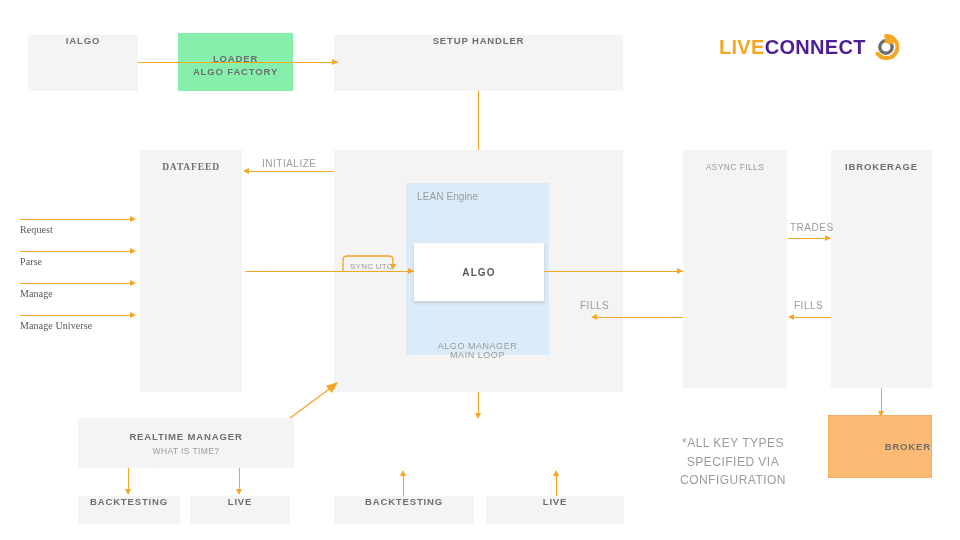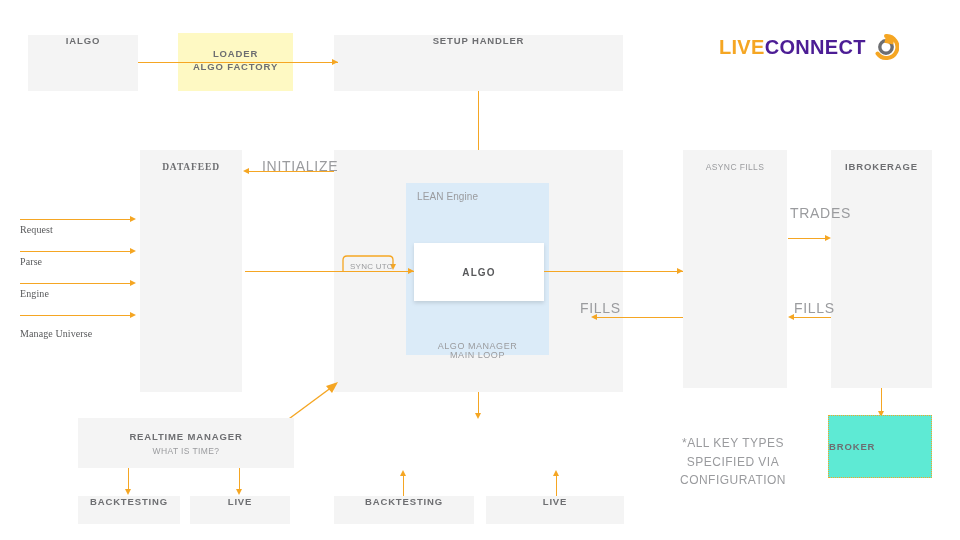--- a/index.html
+++ b/index.html
@@ -42,25 +42,25 @@
     color:#9a9b9e;
     text-transform:uppercase;
     text-align:center;
     line-height:1.4;
     margin-top:2px;
   }
 
   
   .split-box{
     position:absolute;
-    background:#fef9c3;
+    background:#86efac;
     box-sizing:border-box;
     display:flex;
     flex-direction:column;
-    justify-content:center;
+    justify-content:flex-end;
     align-items:center;
     padding:10px 0 12px 0;
   }
 
   
   .lean-panel{
     position:absolute;
     background:#dbebf8;
   }
   .lean-label{
@@ -101,22 +101,22 @@
     color:#58595b;
   }
 
   
   .dotted-box{
     position:absolute;
     border:1.5px dotted #f5a623;
     box-sizing:border-box;
     display:flex;
     align-items:center;
-    justify-content:flex-start;
-    background:#5eead4;
+    justify-content:flex-end;
+    background:#fdba74;
   }
   .dotted-box span{
     font-size:9.5px;
     font-weight:bold;
     letter-spacing:.09em;
     color:#6d6e71;
   }
 
   
   .h-line{
@@ -150,21 +150,21 @@
   }
   .ah-up{
     border-left:3.5px solid transparent;
     border-right:3.5px solid transparent;
     border-bottom:6px solid #f5a623;
   }
 
   
   .edge-label{
     position:absolute;
-    font-size:14px;
+    font-size:10px;
     color:#9a9b9e;
     letter-spacing:.05em;
     text-transform:uppercase;
     white-space:nowrap;
   }
   .side-label{
     position:absolute;
     font-size:10px;
     color:#58595b;
     letter-spacing:.01em;
@@ -295,21 +295,21 @@
   <div class="arrow-head ah-left" style="left:591px;top:314px;"></div>
 
   <div class="box" style="left:683px;top:150px;width:104px;height:238px;padding-top:11px;">
     <span class="box-sub" style="margin-top:1px;">ASYNC FILLS</span>
   </div>
 
   <div class="box" style="left:831px;top:150px;width:101px;height:238px;padding-top:11px;">
     <span class="box-title">IBROKERAGE</span>
   </div>
 
-  <div class="edge-label" style="left:790px;top:205px;">TRADES</div>
+  <div class="edge-label" style="left:790px;top:222px;">TRADES</div>
   <div class="h-line" style="left:788px;top:238px;width:39px;"></div>
   <div class="arrow-head ah-right" style="left:825px;top:235px;"></div>
 
   <div class="edge-label" style="left:794px;top:300px;">FILLS</div>
   <div class="h-line" style="left:792px;top:317px;width:39px;"></div>
   <div class="arrow-head ah-left" style="left:788px;top:314px;"></div>
 
   <div class="v-line" style="left:881px;top:388px;height:26px;"></div>
   <div class="arrow-head ah-down" style="left:878.2px;top:411px;"></div>
 
@@ -320,25 +320,25 @@
   <div class="h-line" style="left:20px;top:219px;width:112px;"></div>
   <div class="arrow-head ah-right" style="left:130px;top:216px;"></div>
   <div class="side-label" style="left:20px;top:224px;">Request</div>
 
   <div class="h-line" style="left:20px;top:251px;width:112px;"></div>
   <div class="arrow-head ah-right" style="left:130px;top:248px;"></div>
   <div class="side-label" style="left:20px;top:256px;">Parse</div>
 
   <div class="h-line" style="left:20px;top:283px;width:112px;"></div>
   <div class="arrow-head ah-right" style="left:130px;top:280px;"></div>
-  <div class="side-label" style="left:20px;top:288px;">Engine</div>
+  <div class="side-label" style="left:20px;top:288px;">Manage</div>
 
   <div class="h-line" style="left:20px;top:315px;width:112px;"></div>
   <div class="arrow-head ah-right" style="left:130px;top:312px;"></div>
-  <div class="side-label" style="left:20px;top:328px;text-align:right;">Manage Universe</div>
+  <div class="side-label" style="left:20px;top:320px;text-align:right;">Manage Universe</div>
 
   <svg style="position:absolute;left:280px;top:380px;" width="62" height="46">
     <line x1="2" y1="44" x2="52" y2="7" stroke="#f5a623" stroke-width="1.4"></line>
     <polygon points="58,2 46,6 52,13" fill="#f5a623"></polygon>
   </svg>
 
   <div class="box" style="left:78px;top:418px;width:216px;height:50px;padding-top:13px;">
     <span class="box-title">REALTIME MANAGER</span>
     <span class="box-sub">WHAT IS TIME?</span>
   </div>

